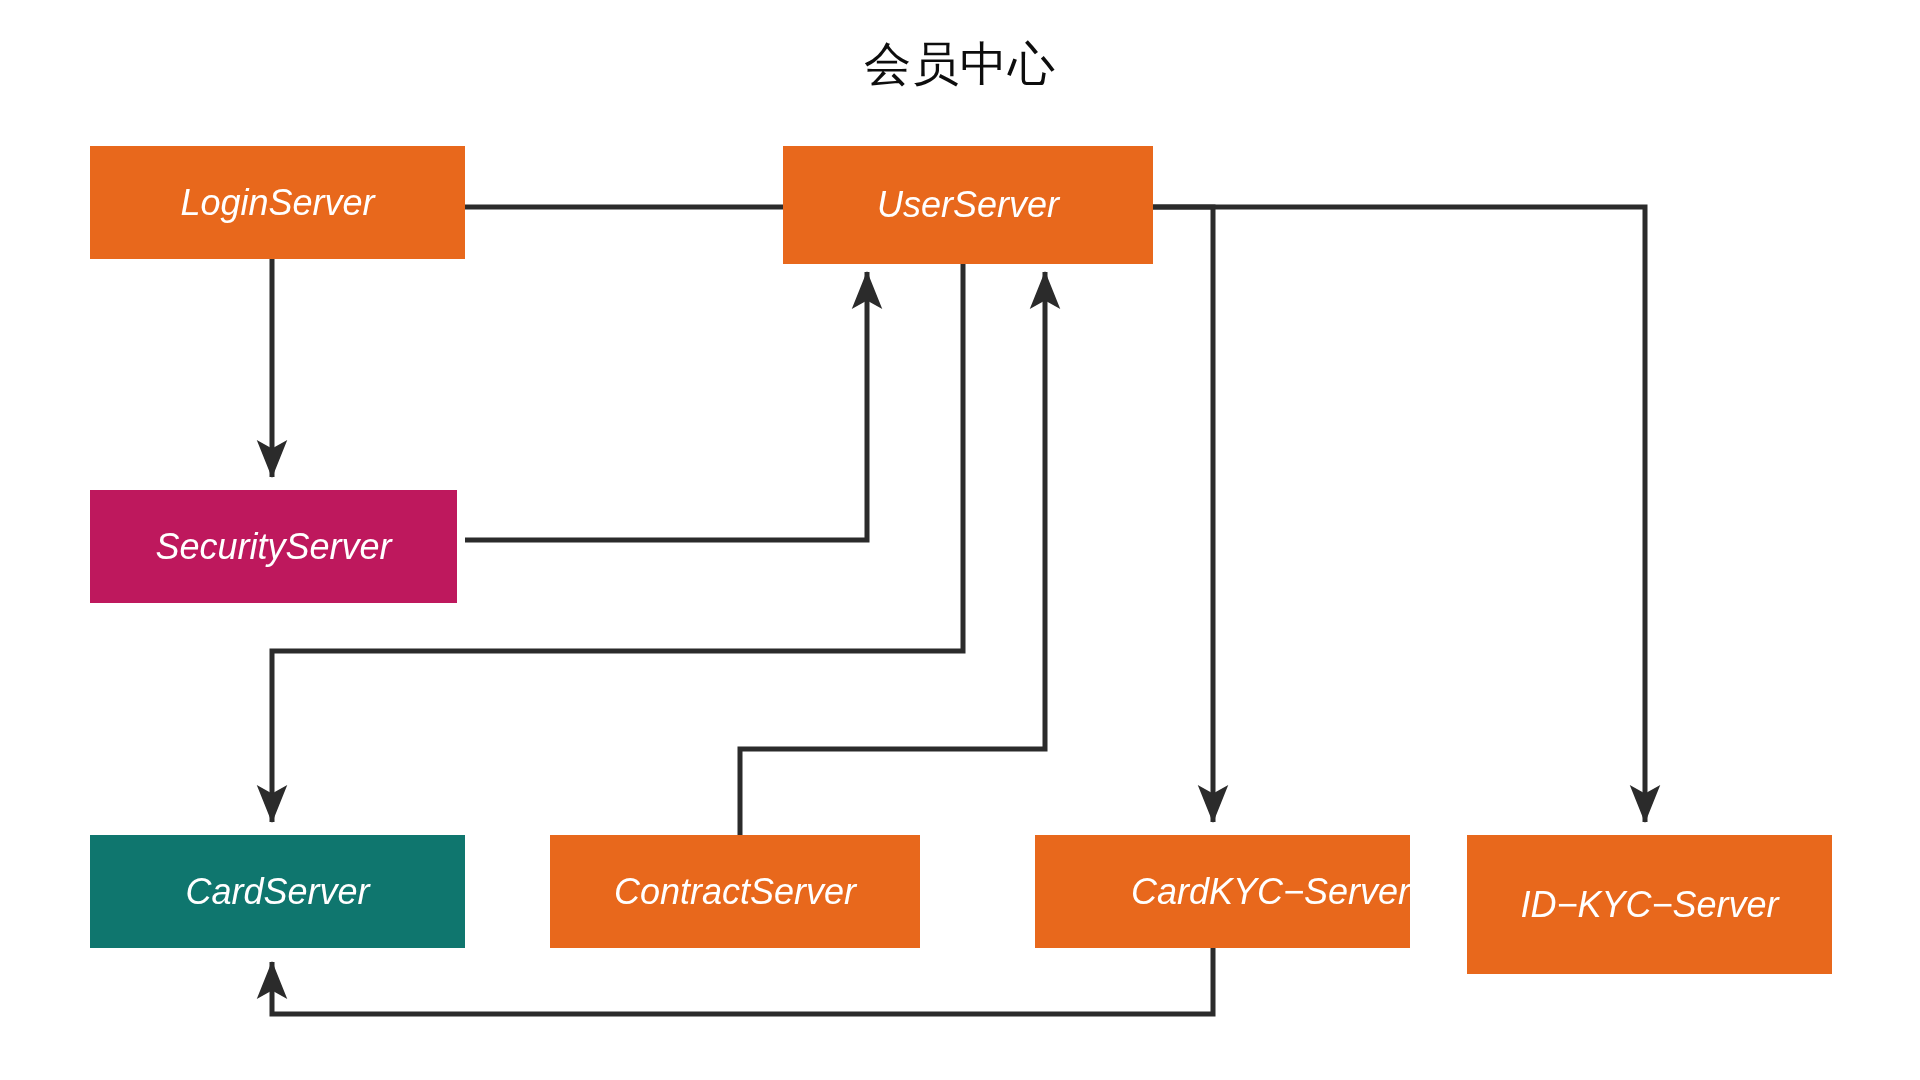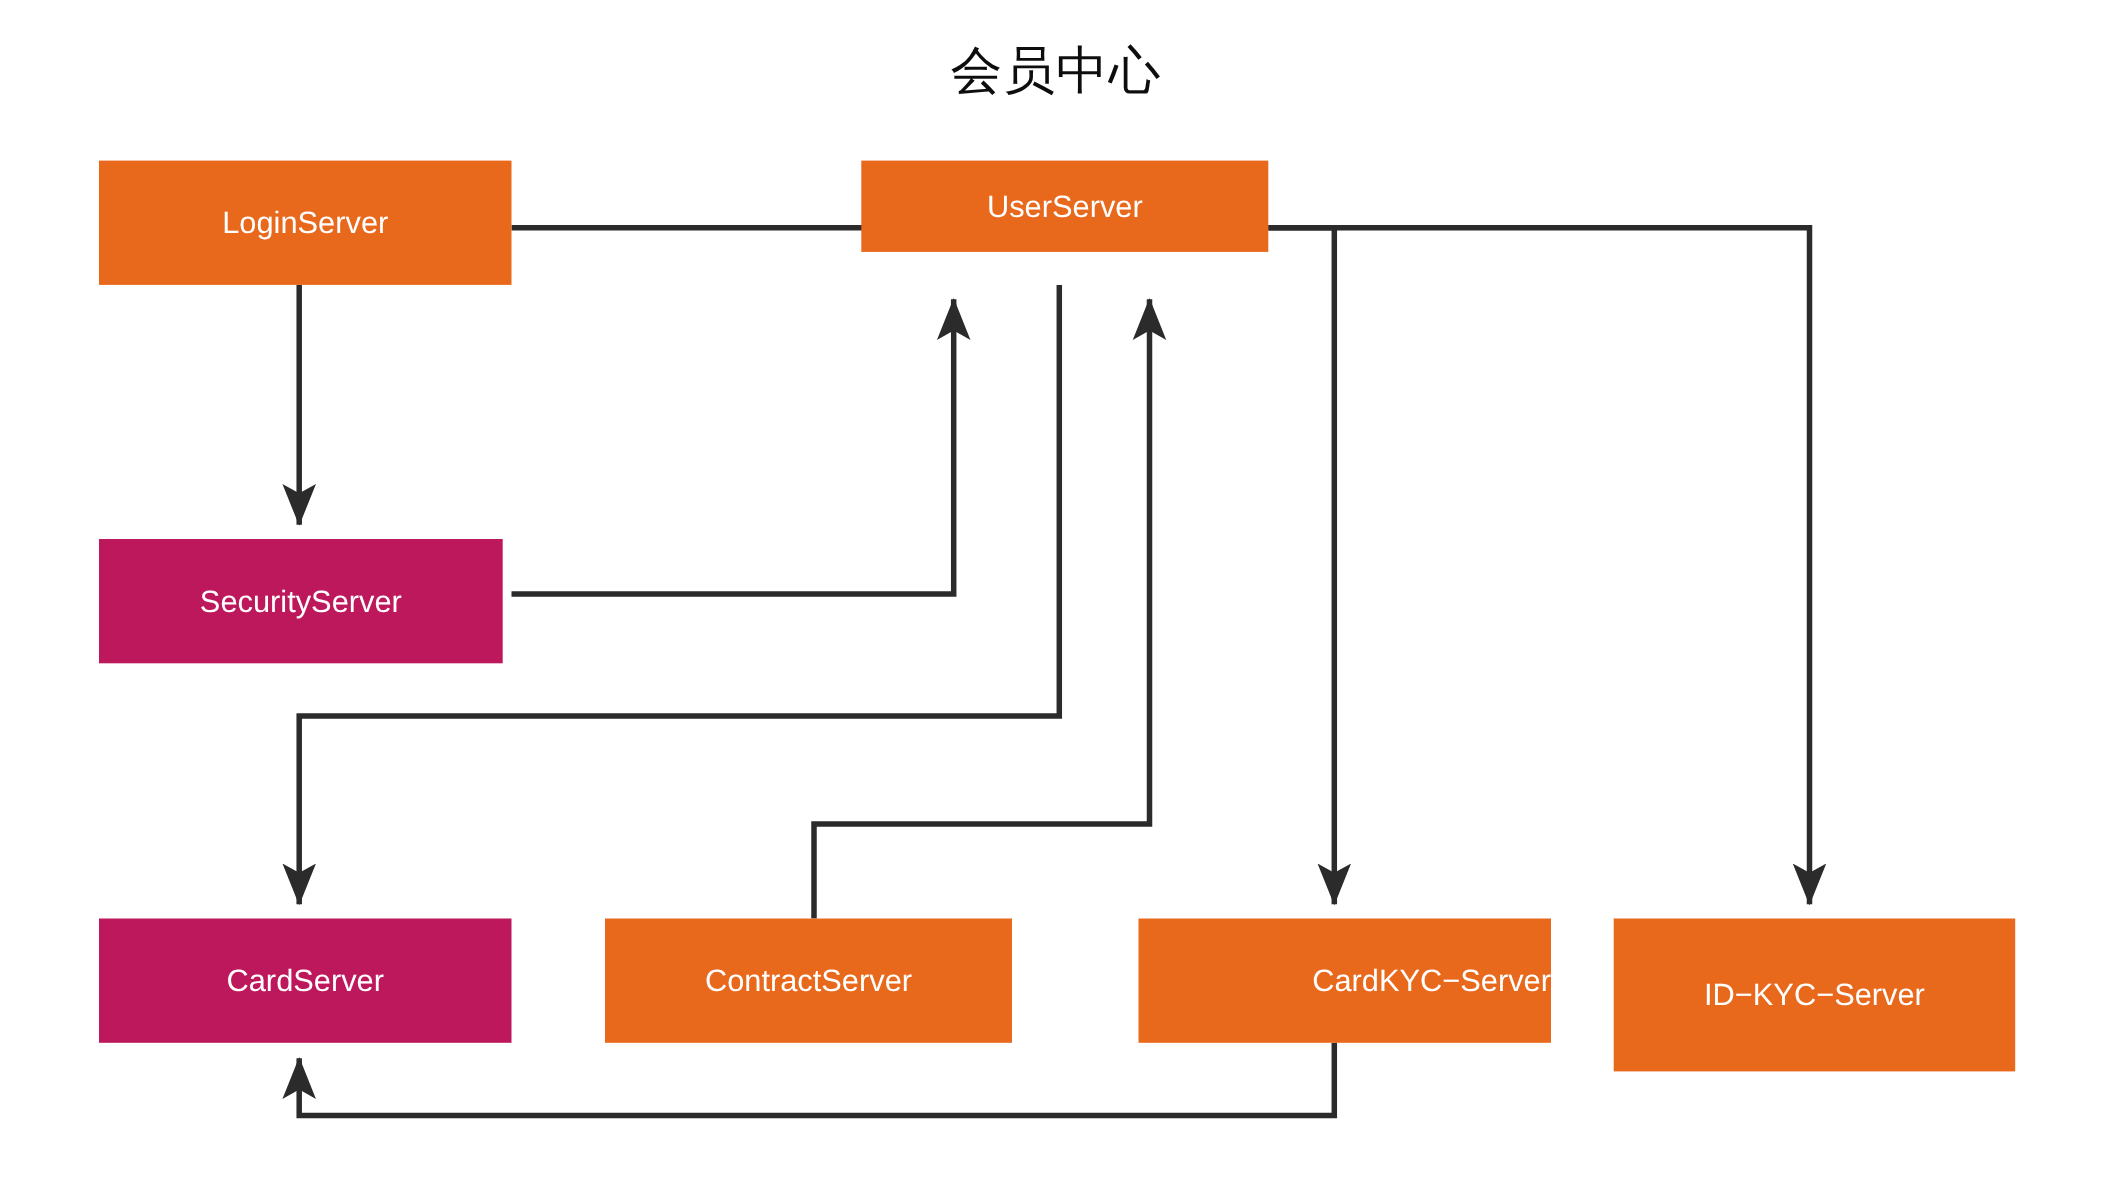--- a/index.html
+++ b/index.html
@@ -41,25 +41,26 @@
   .node {
     position: absolute;
     background: #E8681C;
     display: flex;
     align-items: center;
     justify-content: center;
     box-sizing: border-box;
   }
   .node-label {
     color: #ffffff;
-    font-size: 28px;
+    font-size: 36px;
     line-height: 40px;
     font-weight: 400;
     white-space: nowrap;
     font-family: "Liberation Sans", sans-serif;
+    font-style: italic;
   }
 </style>
 </head>
 <body>
 
 <div id="canvas" style="background: rgb(255, 255, 255);">
 
   <div id="title" style="color: rgb(13, 13, 13);">会员中心</div>
 
   <svg id="edge-layer" viewBox="0 0 1920 1080">
@@ -77,27 +78,27 @@
         <polyline points="1153,207 1213,207 1213,822" fill="none" stroke="#2b2b2b" stroke-width="5" stroke-linecap="butt" stroke-linejoin="miter" marker-end="url(#arrowhead)"></polyline>
         <polyline points="1153,207 1645,207 1645,822" fill="none" stroke="#2b2b2b" stroke-width="5" stroke-linecap="butt" stroke-linejoin="miter" marker-end="url(#arrowhead)"></polyline>
         <polyline points="1213,948 1213,1014 272,1014 272,962" fill="none" stroke="#2b2b2b" stroke-width="5" stroke-linecap="butt" stroke-linejoin="miter" marker-end="url(#arrowhead)"></polyline>
       </g>
   </svg>
 
   <div id="nodes-group">
       <div class="node" style="left: 90px; top: 146px; width: 375px; height: 113px; background: rgb(232, 104, 28);">
         <span class="node-label" style="color: rgb(255, 255, 255);">LoginServer</span>
       </div>
-      <div class="node" style="left: 783px; top: 146px; width: 370px; height: 83px; background: rgb(232, 104, 28);">
+      <div class="node" style="left: 783px; top: 146px; width: 370px; height: 118px; background: rgb(232, 104, 28);">
         <span class="node-label" style="color: rgb(255, 255, 255);">UserServer</span>
       </div>
       <div class="node" style="left: 90px; top: 490px; width: 367px; height: 113px; background: #be185d;">
         <span class="node-label" style="color: rgb(255, 255, 255);">SecurityServer</span>
       </div>
-      <div class="node" style="left: 90px; top: 835px; width: 375px; height: 113px; background: #be185d; text-align: right;">
+      <div class="node" style="left: 90px; top: 835px; width: 375px; height: 113px; background: #0f766e; text-align: right;">
         <span class="node-label" style="color: rgb(255, 255, 255);">CardServer</span>
       </div>
       <div class="node" style="left: 550px; top: 835px; width: 370px; height: 113px; background: rgb(232, 104, 28);">
         <span class="node-label" style="color: rgb(255, 255, 255);">ContractServer</span>
       </div>
       <div class="node" style="left: 1035px; top: 835px; width: 375px; height: 113px; background: rgb(232, 104, 28); justify-content: flex-end;">
         <span class="node-label" style="color: rgb(255, 255, 255);">CardKYC−Server</span>
       </div>
       <div class="node" style="left: 1467px; top: 835px; width: 365px; height: 139px; background: rgb(232, 104, 28);">
         <span class="node-label" style="color: rgb(255, 255, 255);">ID−KYC−Server</span>

